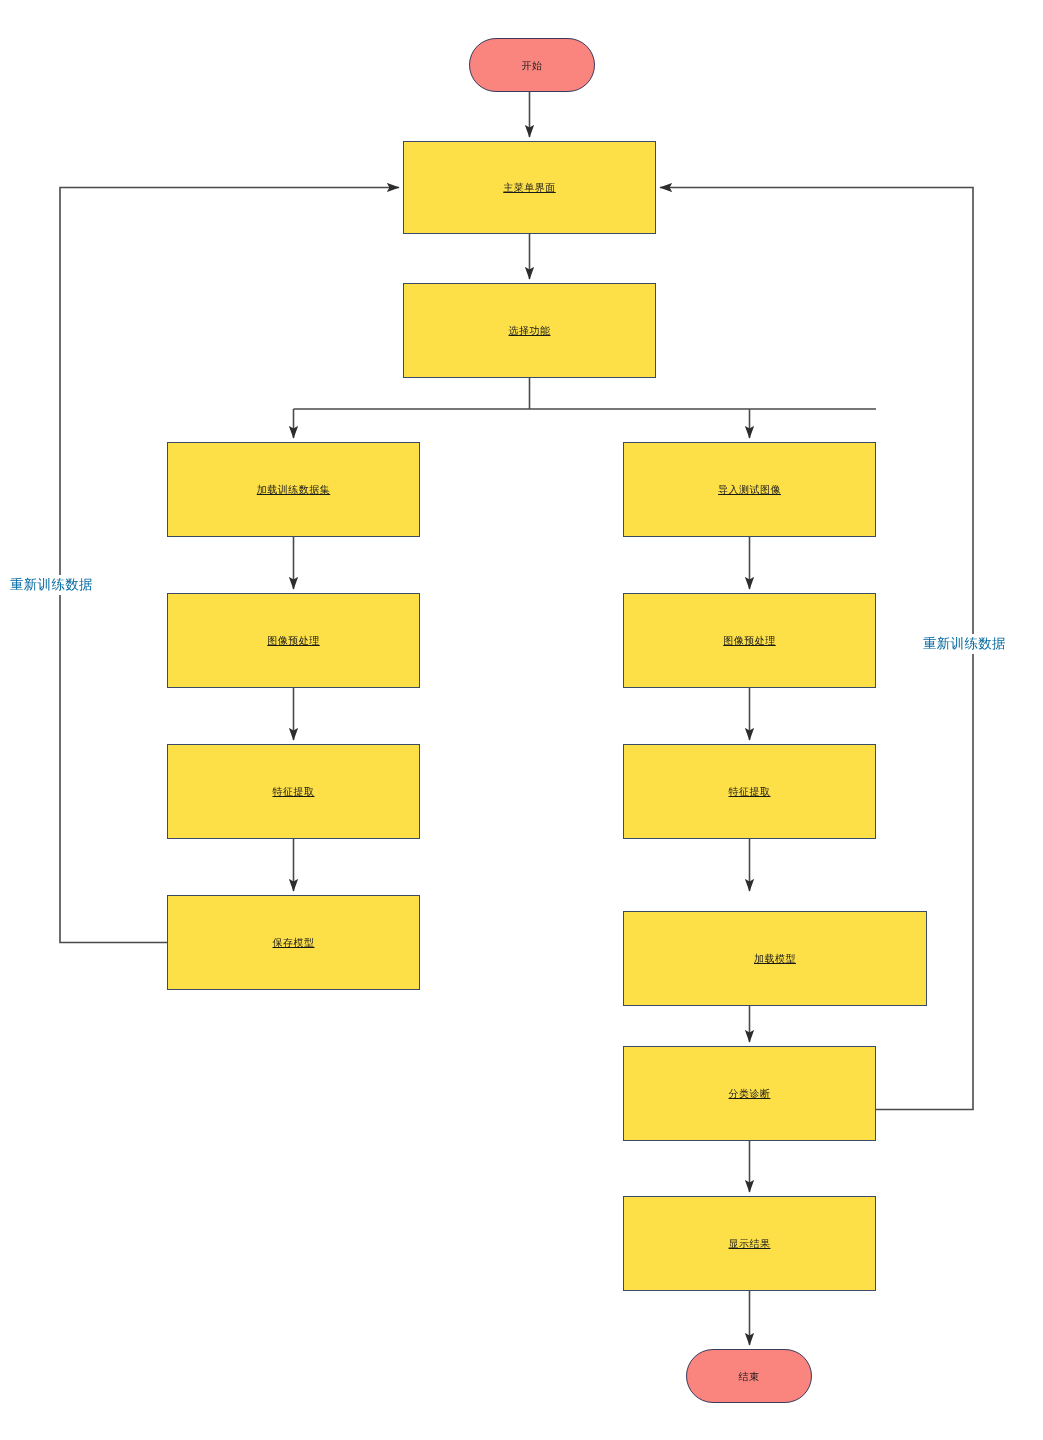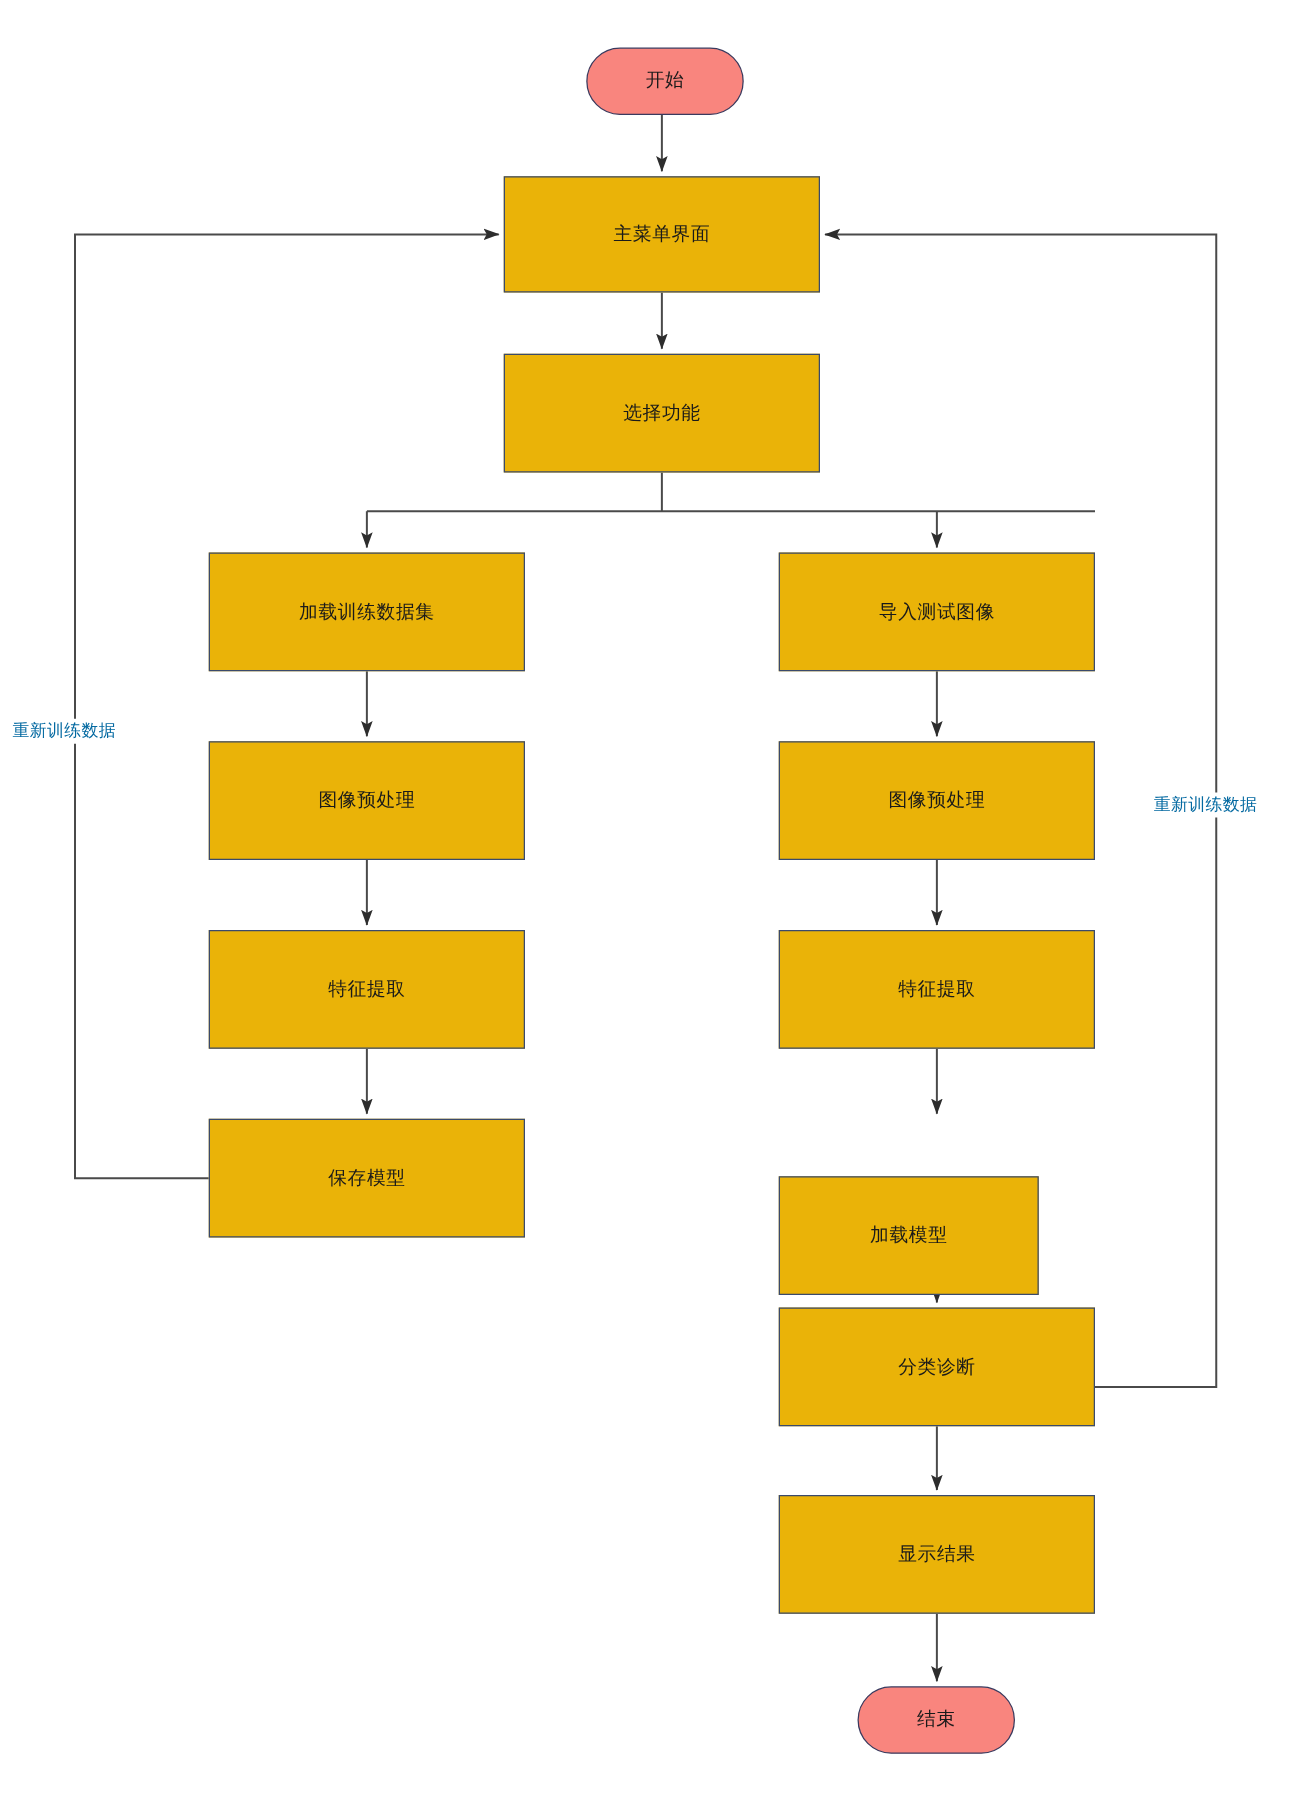--- a/index.html
+++ b/index.html
@@ -26,28 +26,29 @@
     height: 1440px;
     pointer-events: none;
   }
   .node {
     position: absolute;
     box-sizing: border-box;
     display: flex;
     align-items: center;
     justify-content: center;
     text-align: center;
-    font-size: 15px;
+    font-size: 10px;
     color: #1a1a1a;
     letter-spacing: 0.5px;
     line-height: 1.3;
   }
   .node.process {
-    background: #eab308;
+    background: #fde047;
     border: 1.4px solid #3a4a6b;
+    text-decoration: underline;
   }
   .node.terminator {
     background: #F9857E;
     border: 1.4px solid #3a3a5e;
     border-radius: 999px;
   }
   .edge-label {
     position: absolute;
     font-size: 13.5px;
     color: #0369a1;
@@ -132,21 +133,21 @@
   </div>
 
   <div class="node process" style="left:623px; top:593px; width:253px; height:95px;">
     <span>图像预处理</span>
   </div>
 
   <div class="node process" style="left:623px; top:744px; width:253px; height:95px;">
     <span>特征提取</span>
   </div>
 
-  <div class="node process" style="left:623px; top:941px; width:208px; height:95px;">
+  <div class="node process" style="left:623px; top:911px; width:304px; height:95px;">
     <span>加载模型</span>
   </div>
 
   <div class="node process" style="left:623px; top:1046px; width:253px; height:95px;">
     <span>分类诊断</span>
   </div>
 
   <div class="node process" style="left:623px; top:1196px; width:253px; height:95px;">
     <span>显示结果</span>
   </div>

